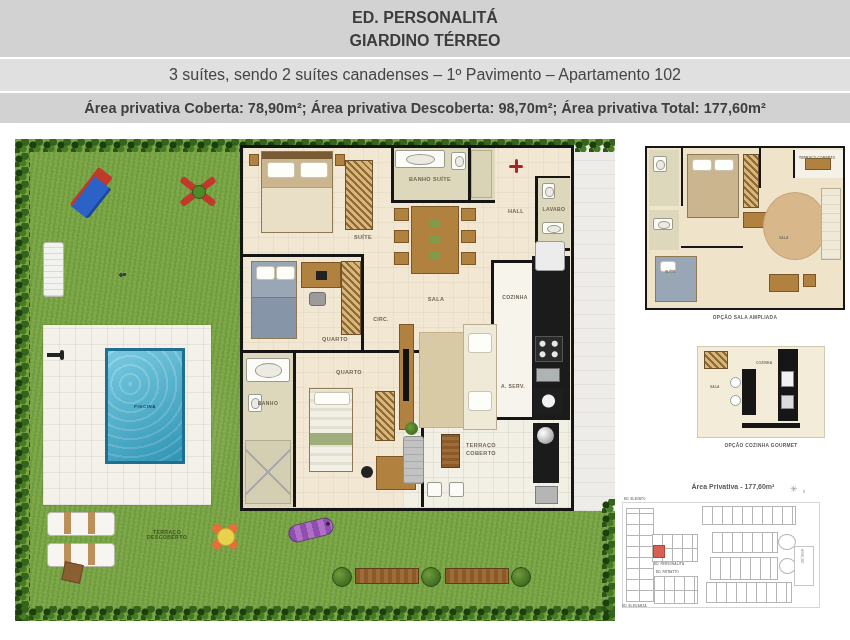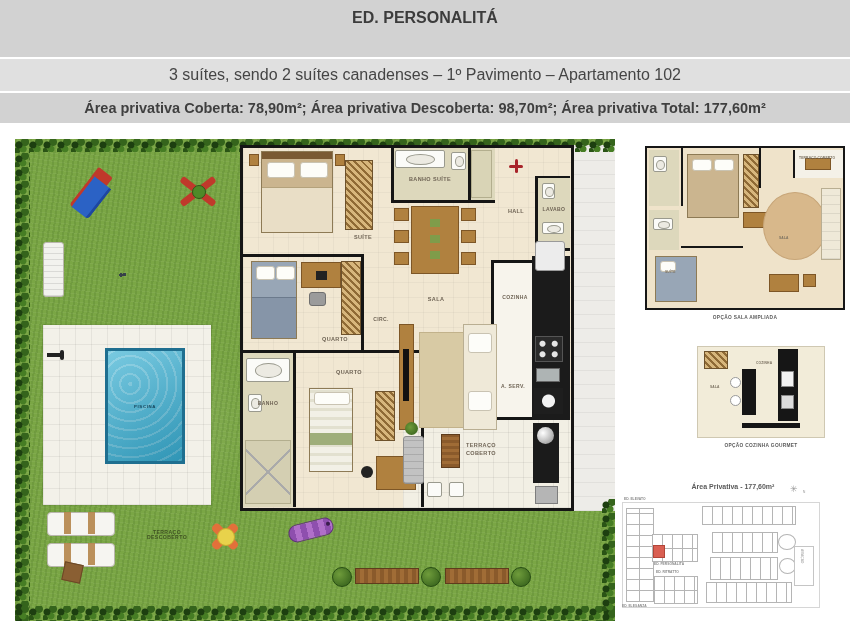--- a/index.html
+++ b/index.html
@@ -157,20 +157,21 @@
   .kp-oval{position:absolute;border:1px solid #b5b5b5;border-radius:50%;background:#fff;}
   .kp-side{position:absolute;left:176px;top:68px;width:18px;height:38px;border:1px solid #c5c5c5;background:#fff;}
   .kp-side span{position:absolute;left:5px;top:2px;writing-mode:vertical-rl;font-size:6px;color:#9a9a9a;
     transform:scale(.55);transform-origin:0 0;white-space:nowrap;}
 </style>
 </head>
 <body>
 
 <div class="hdr-band hdr1">
   <div class="t">ED. PERSONALITÁ</div>
+  <div class="t2">GIARDINO TÉRREO</div>
 </div>
 <div class="hdr-band hdr2">
   <div class="t">3 suítes, sendo 2 suítes canadenses – 1º Pavimento – Apartamento 102</div>
 </div>
 <div class="hdr-band hdr3">
   <div class="t">Área privativa Coberta: 78,90m²; Área privativa Descoberta: 98,70m²; Área privativa Total: 177,60m²</div>
 </div>
 
 <div class="abs garden">
   <div class="abs side-strip"></div>

